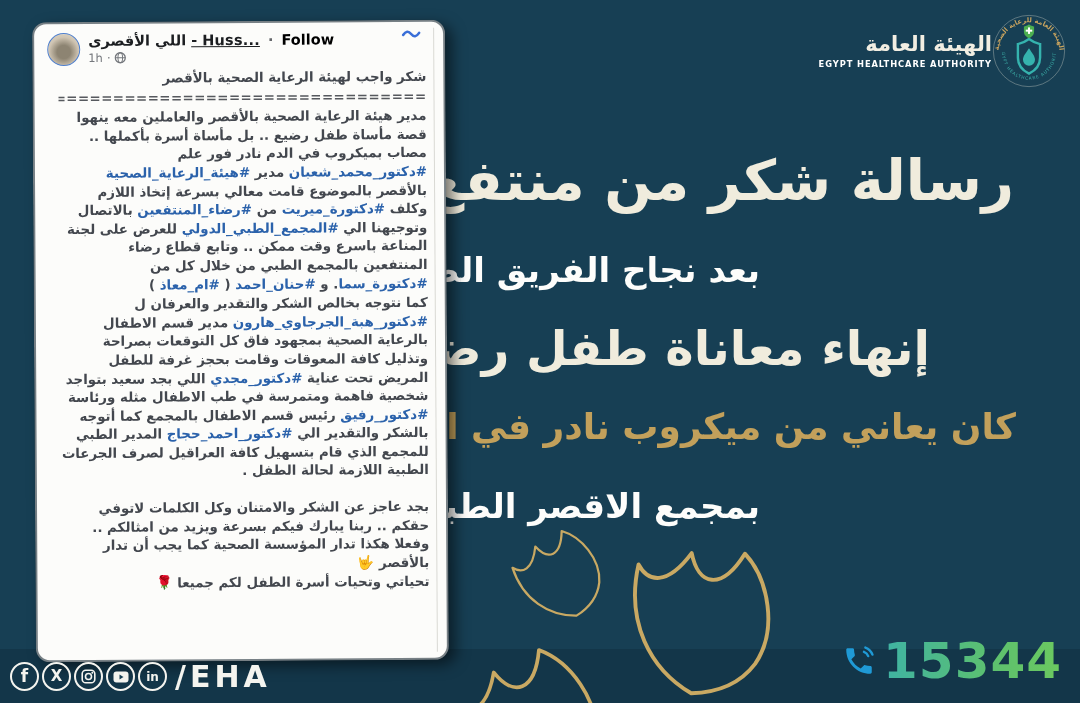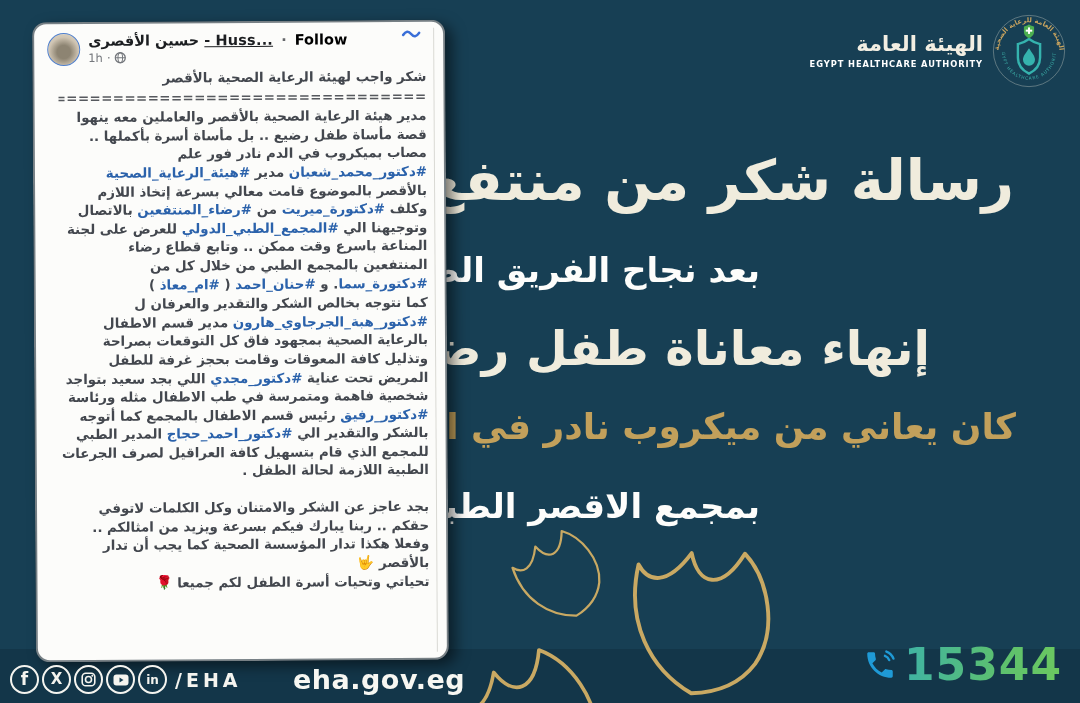--- a/index.html
+++ b/index.html
@@ -25,21 +25,21 @@
   .follow{color:#000000;font-weight:bold;}
   .meta-row{font-size:11.5px;color:#75787d;margin-top:2px;display:flex;align-items:center;gap:4px;}
   .post-body{direction:rtl;text-align:right;padding:3px 17px 0 24px;font-size:13.4px;font-weight:bold;
     color:#43474e;line-height:18.6px;}
   .pp{margin:0 0 1px 0;}
   .pp.divider{color:#56595e;white-space:nowrap;overflow:hidden;letter-spacing:.4px;}
   .pp.gap-top{margin-top:18px;}
   .tag{color:#2b62ab;}
 
   
-  .brand{position:absolute;top:14px;right:14px;display:flex;align-items:center;direction:ltr;gap:9px;}
+  .brand{position:absolute;top:14px;right:14px;display:flex;align-items:center;direction:ltr;}
   .brand-text{text-align:right;color:#f2eee2;line-height:1.08;}
   .brand-ar{font-size:21px;font-weight:bold;}
   .brand-en{font-size:8.3px;font-weight:bold;color:#ffffff;letter-spacing:.11em;margin-top:4px;}
 
   
   .hl{position:absolute;direction:rtl;white-space:nowrap;font-weight:bold;}
   .hl1{top:148px;right:66px;font-size:56px;color:#f0ecdd;}
   .hl2{top:250px;right:320px;font-size:34px;color:#fdfdfb;}
   .hl3{top:320px;right:150px;font-size:48px;color:#f0ecdd;}
   .hl4{top:406px;right:64px;font-size:36px;color:#c2a05b;}
@@ -47,24 +47,24 @@
 
   
   .lotus{position:absolute;left:430px;top:480px;}
 
   
   .social{position:absolute;left:10px;bottom:9px;display:flex;align-items:center;gap:3px;direction:ltr;}
   .sicon{width:29px;height:29px;border-radius:50%;border:2px solid #f4f4ef;display:flex;align-items:center;
     justify-content:center;color:#f4f4ef;font-weight:bold;font-size:15px;line-height:1;}
   .sicon.fb{font-size:17px;}
   .sicon.li{font-size:12px;}
-  .handle{color:#f4f4ef;font-size:19px;font-weight:bold;letter-spacing:4px;margin-left:5px;}
+  .handle{color:#f4f4ef;font-size:30px;font-weight:bold;letter-spacing:4px;margin-left:5px;}
   .website{position:absolute;left:293px;bottom:8px;color:#f7f7f2;font-size:27px;font-weight:bold;letter-spacing:.5px;}
   .hotline{position:absolute;right:18px;bottom:13px;display:flex;align-items:center;gap:7px;direction:ltr;}
-  .hotline-number{font-size:44px;font-weight:bold;letter-spacing:1px;
+  .hotline-number{font-size:50px;font-weight:bold;letter-spacing:1px;
     background:linear-gradient(90deg,#3fb3a4 0%,#5cc06f 60%,#6cc95f 100%);
     -webkit-background-clip:text;background-clip:text;color:transparent;}
 </style>
 </head>
 <body>
 
 <div class="canvas">
 
   <div class="footer-band"></div>
 
@@ -111,21 +111,21 @@
   <div class="hl hl5">بمجمع الاقصر الطبي</div>
 
   <div class="post-card">
     <svg class="squiggle" width="26" height="12" viewBox="0 0 26 12">
       <path d="M2,8 Q6,2 10,7 T18,6" fill="none" stroke="#3a6fd8" stroke-width="2.6" stroke-linecap="round"></path>
     </svg>
     <div class="post-header">
       <div class="avatar"></div>
       <div class="header-text">
         <div class="name-row">
-          <span dir="rtl">حسين الأقصرى</span>
+          <span dir="rtl">اللي الأقصرى</span>
           <span class="latin">- Huss...</span>
           <span class="dot">·</span>
           <span class="follow">Follow</span>
         </div>
         <div class="meta-row">
           <span>1h</span>
           <span>·</span>
           <svg width="12" height="12" viewBox="0 0 12 12">
             <circle cx="6" cy="6" r="5" fill="none" stroke="#75787d" stroke-width="1.3"></circle>
             <ellipse cx="6" cy="6" rx="2.3" ry="5" fill="none" stroke="#75787d" stroke-width="1"></ellipse>
@@ -164,21 +164,20 @@
         <rect x="0.5" y="0.5" width="15" height="11" rx="3" fill="#f4f4ef"></rect>
         <path d="M6.5,3.5 L10.5,6 L6.5,8.5 Z" fill="#173f54"></path>
       </svg>
     </span>
     <span class="sicon li">
         <span>in</span>
       </span>
     <span class="handle">/EHA</span>
   </div>
 
-  <div class="website">eha.gov.eg</div>
 
   <div class="hotline">
     <svg width="34" height="34" viewBox="0 0 24 24">
       <path fill="#1f9ad6" d="M6.62 10.79c1.44 2.83 3.76 5.14 6.59 6.59l2.2-2.2c.27-.27.67-.36 1.02-.24 1.12.37 2.33.57 3.57.57.55 0 1 .45 1 1V20c0 .55-.45 1-1 1-9.39 0-17-7.61-17-17 0-.55.45-1 1-1h3.5c.55 0 1 .45 1 1 0 1.25.2 2.45.57 3.57.11.35.03.74-.25 1.02l-2.2 2.2z"></path>
       <path d="M15.5,5.5 a5,5 0 0 1 3,3" fill="none" stroke="#1f9ad6" stroke-width="1.7" stroke-linecap="round"></path>
       <path d="M16.5,2.5 a8.5,8.5 0 0 1 5,5" fill="none" stroke="#1f9ad6" stroke-width="1.7" stroke-linecap="round"></path>
     </svg>
     <span class="hotline-number">15344</span>
   </div>
 

